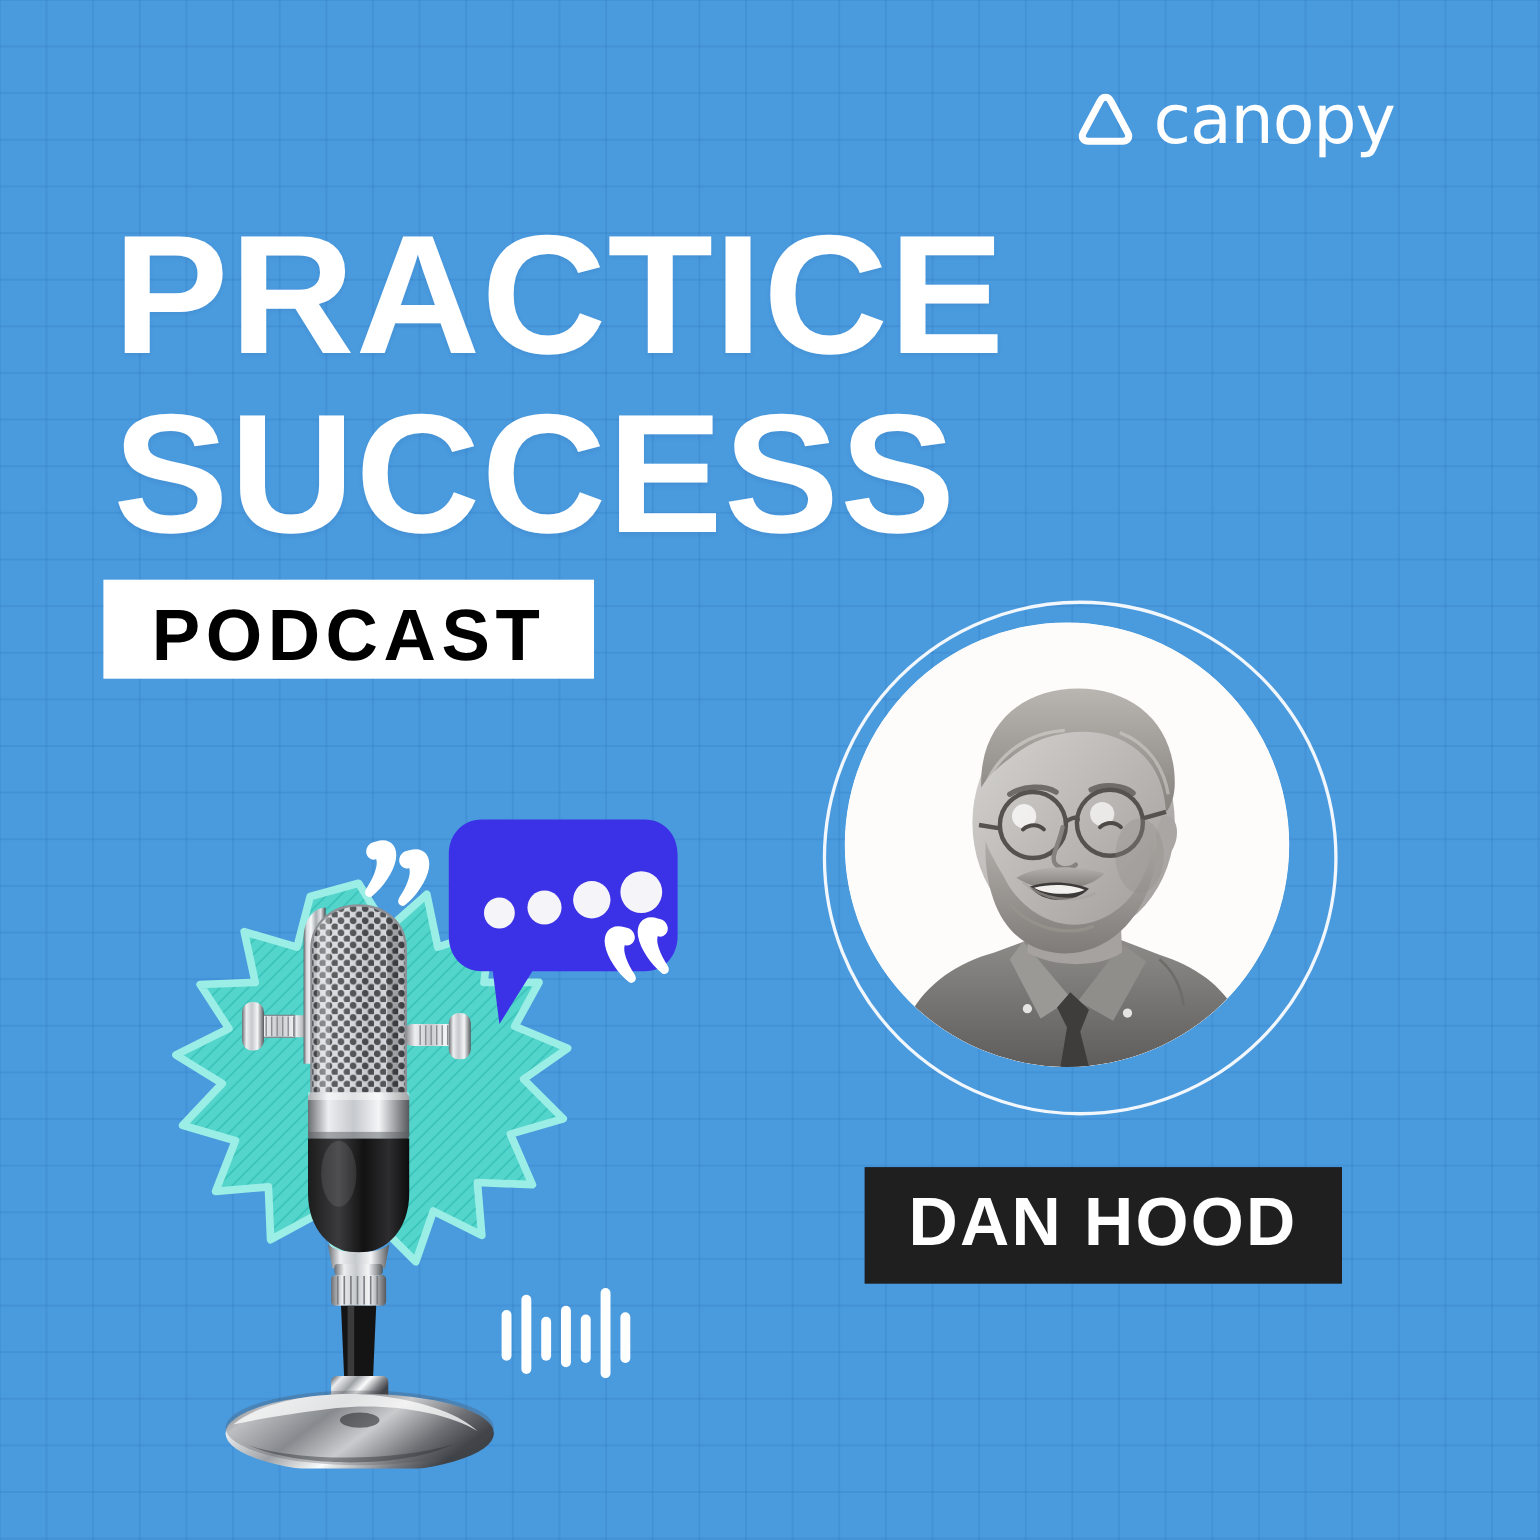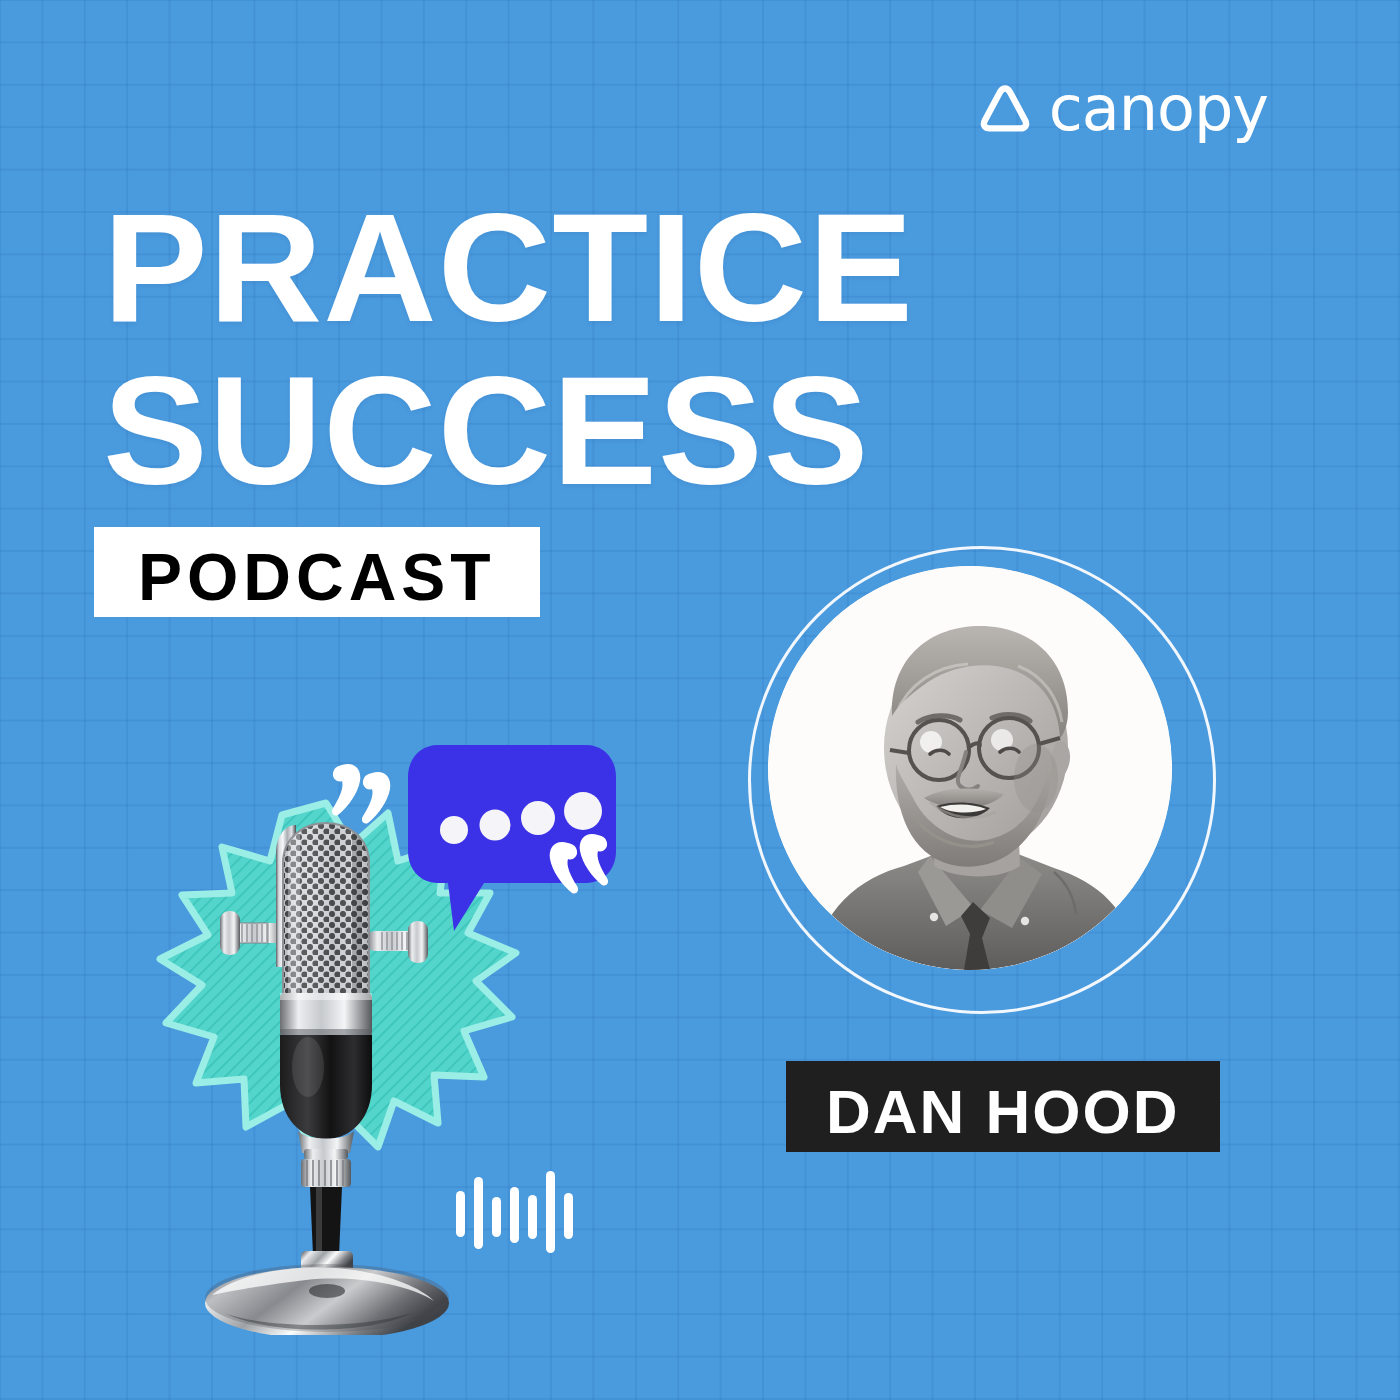--- a/index.html
+++ b/index.html
@@ -93,21 +93,21 @@
     border-radius:50%;
     background:#fdfcfa;
     overflow:hidden;
   }
   #portrait-disc svg { display:block; width:100%; height:100%; }
 
   
   #name-plate {
     position:absolute; left:786px; top:1061px;
     background:#1f1f1f;
-    padding:20px 40px 9px 40px;
+    padding:20px 40px 24px 40px;
   }
   #name-plate .txt {
     color:#ffffff;
     font-weight:700;
     font-size:62px;
     line-height:1;
     letter-spacing:2px;
     display:block;
   }
 

